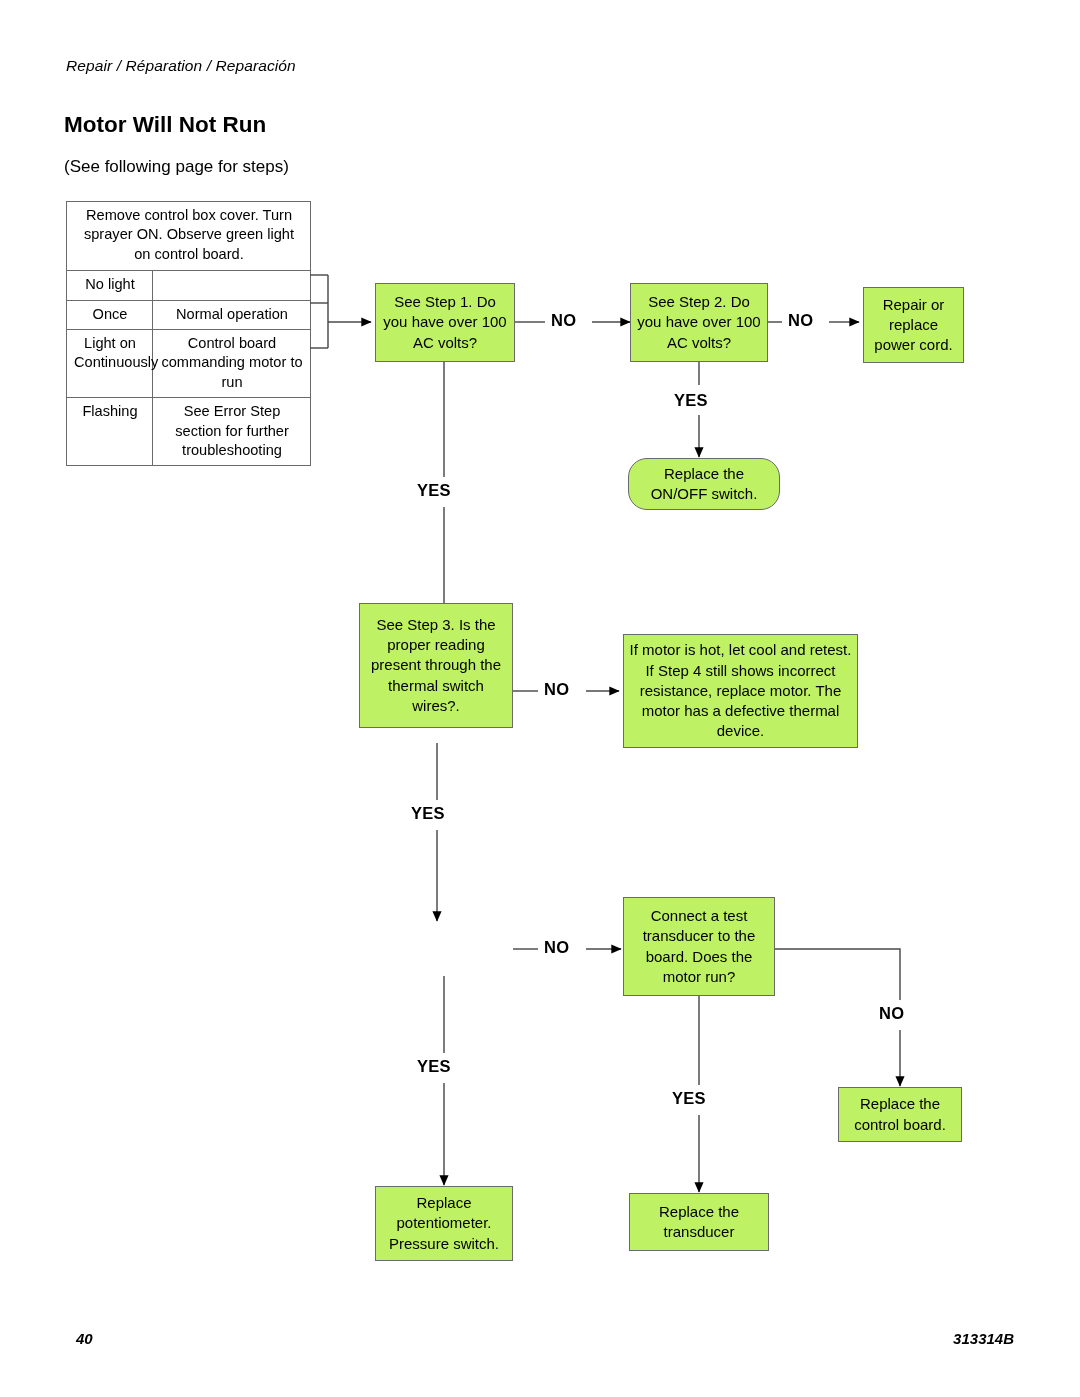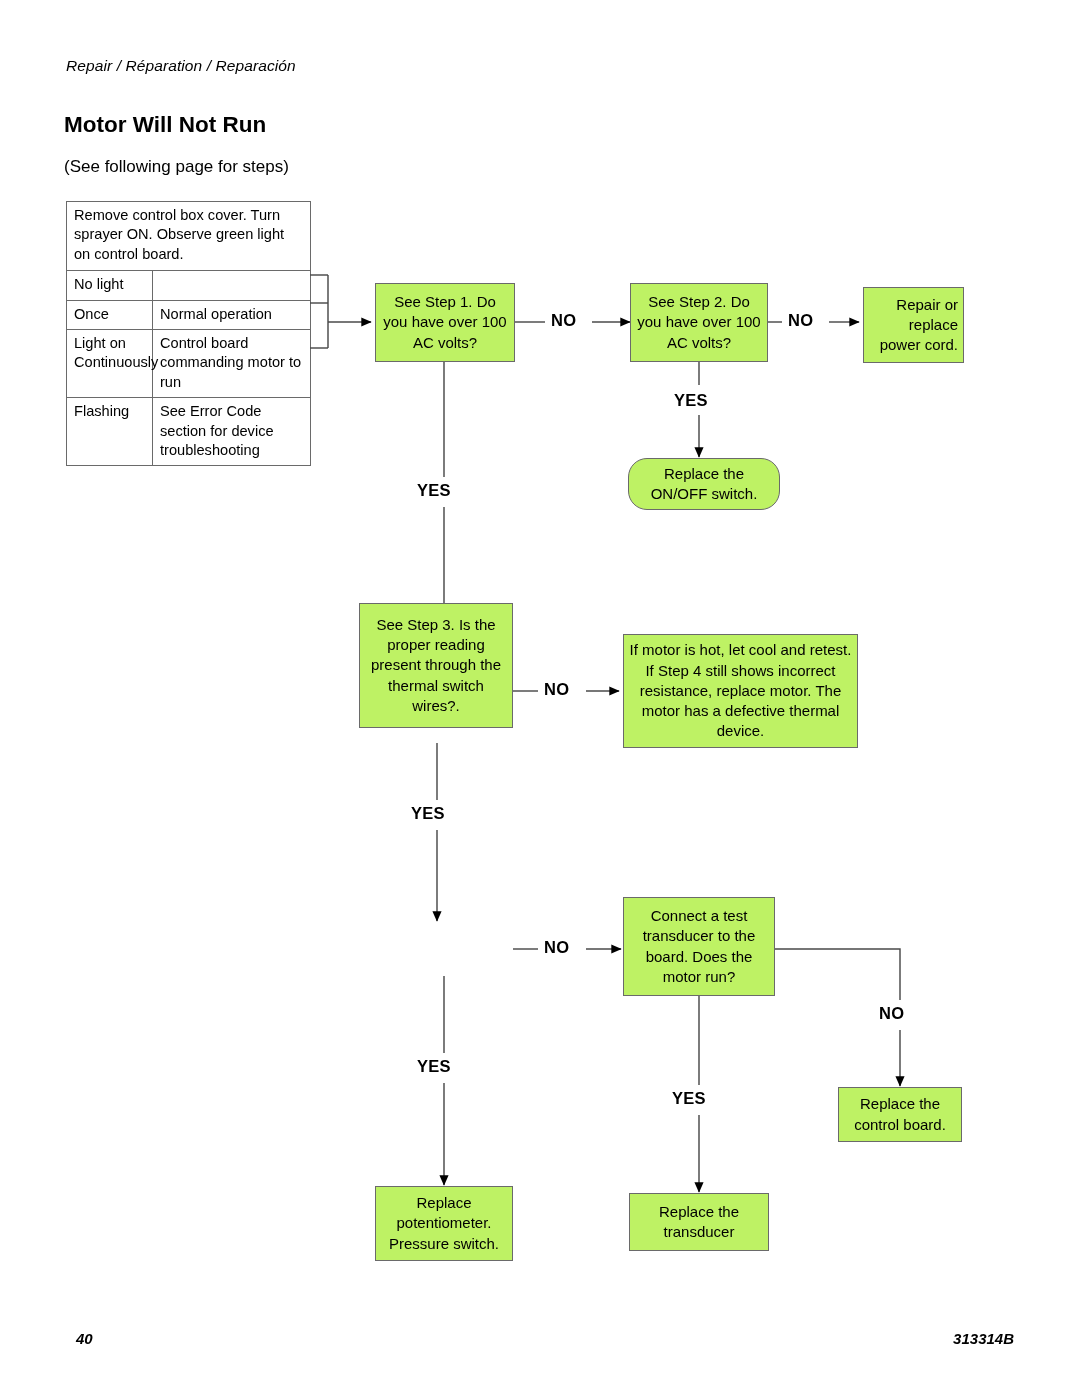--- a/index.html
+++ b/index.html
@@ -54,20 +54,21 @@
     border-collapse: collapse;
     table-layout: fixed;
   }
   .obs-table td {
     border: 1px solid #6a6a6a;
     padding: 4px 6px 5px 7px;
     font-size: 14.6px;
     line-height: 1.33;
     vertical-align: top;
     background: #fff;
+    text-align: center;
   }
   .obs-table td.head-cell {
     padding-bottom: 6px;
   }
   .col-a { width: 86px; }
   .col-b { width: 158px; }
 
   
   .fbox {
     position: absolute;
@@ -208,30 +209,30 @@
       <tr>
         <td>Once</td>
         <td>Normal operation</td>
       </tr>
       <tr>
         <td>Light on Continuously</td>
         <td>Control board commanding motor to run</td>
       </tr>
       <tr>
         <td>Flashing</td>
-        <td>See Error Code section for device troubleshooting</td>
+        <td>See Error Step section for further troubleshooting</td>
       </tr>
     </tbody>
   </table>
 
   <div class="fbox" style="left:375px; top:283px; width:140px; height:79px;">See Step 1. Do you have over 100 AC volts?</div>
 
   <div class="fbox" style="left:630px; top:283px; width:138px; height:79px;">See Step 2. Do you have over 100 AC volts?</div>
 
-  <div class="fbox" style="left:863px; top:287px; width:101px; height:76px;text-align:right;">Repair or replace power cord.</div>
+  <div class="fbox" style="left:863px; top:287px; width:101px; height:76px;">Repair or replace power cord.</div>
 
   <div class="fbox" style="left:628px; top:458px; width:152px; height:52px;border-radius:19px;">Replace the ON/OFF switch.</div>
 
   <div class="fbox" style="left:359px; top:603px; width:154px; height:125px;">See Step 3. Is the proper reading present through the thermal switch wires?.</div>
 
   <div class="fbox" style="left:623px; top:634px; width:235px; height:114px;">If motor is hot, let cool and retest. If Step 4 still shows incorrect resistance, replace motor. The motor has a defective thermal device.</div>
 
 
   <div class="fbox" style="left:623px; top:897px; width:152px; height:99px;">Connect a test transducer to the board. Does the motor run?</div>
 

